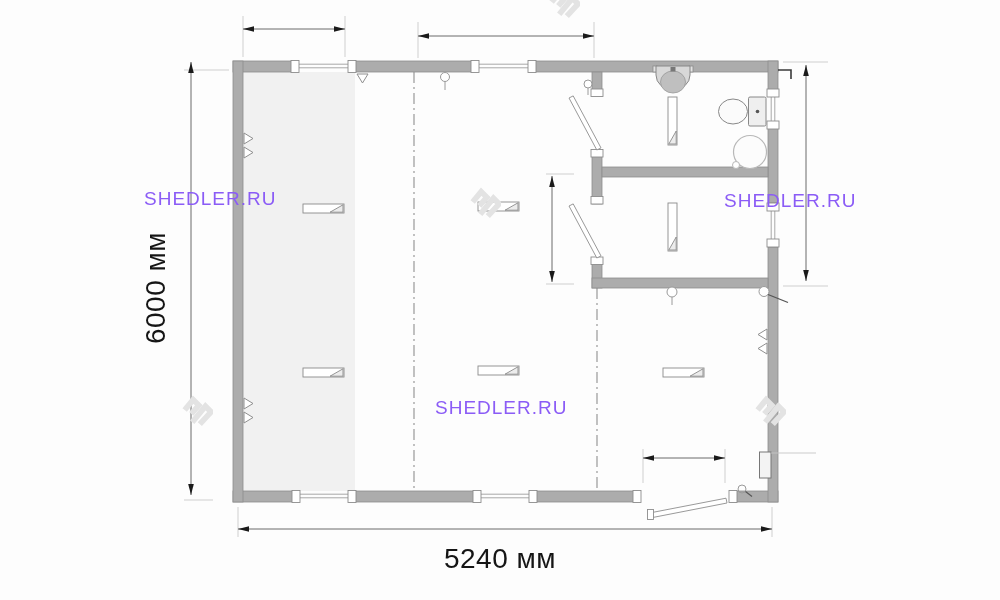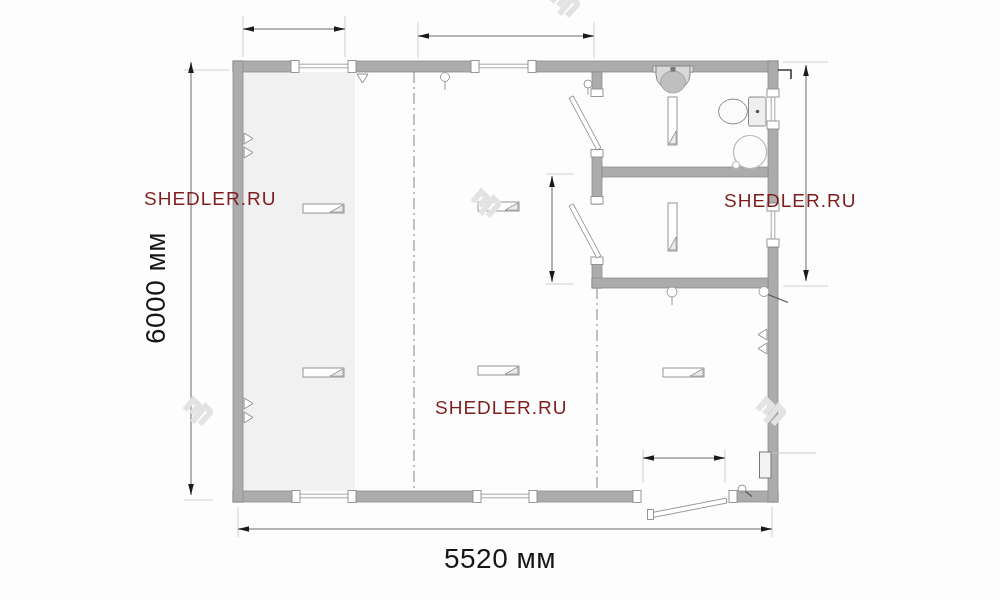--- a/index.html
+++ b/index.html
@@ -7,21 +7,21 @@
     position:relative;width:1000px;height:600px;background:#fdfdfd;
     overflow:hidden;font-family:"Liberation Sans",sans-serif;
   }
   .stage svg{position:absolute;left:0;top:0;}
   .dim-label{
     position:absolute;color:#151515;font-size:28px;letter-spacing:.5px;
     text-align:center;white-space:nowrap;
   }
   .dim-label.vertical{transform:rotate(-90deg);transform-origin:center center;}
   .watermark-text{
-    position:absolute;color:#7f1d1d;font-size:19px;font-weight:500;
+    position:absolute;color:#8b5cf6;font-size:19px;font-weight:500;
     letter-spacing:1px;white-space:nowrap;user-select:none;
   }
   .watermark-logo{position:absolute;}
 </style>
 </head>
 <body>
 
 <div class="stage">
 
 <svg width="1000" height="600" viewBox="0 0 1000 600">
@@ -230,21 +230,21 @@
       <polygon points="552,176 549.2,187 554.8,187"></polygon>
           <polygon points="552,282 549.2,271 554.8,271"></polygon>
       <polygon points="643,458 654,455.2 654,460.8"></polygon>
           <polygon points="725,458 714,455.2 714,460.8"></polygon>
       <polygon points="238,529 249,526.2 249,531.8"></polygon>
           <polygon points="772,529 761,526.2 761,531.8"></polygon>
     </g>
   </g>
 </svg>
 
-  <div class="dim-label" style="left:350px;top:543px;width:300px;">5520 мм</div>
+  <div class="dim-label" style="left:350px;top:543px;width:300px;">5240 мм</div>
 
   <div class="dim-label vertical" style="left:75px;top:273px;width:160px;height:30px;">6000 мм</div>
 
   <div class="watermark-text" style="left:144px;top:188px;">SHEDLER.RU</div>
   <div class="watermark-text" style="left:724px;top:190px;">SHEDLER.RU</div>
   <div class="watermark-text" style="left:435px;top:397px;">SHEDLER.RU</div>
 
   <svg class="watermark-logo" style="left:467px;top:184px;" width="34" height="36" viewBox="0 0 36 36">
     <path d="M6 18 L15 7 L21 13 L13 22" fill="none" stroke="#e3e3e3" stroke-width="6"></path>
     <path d="M14 31 L28 14 L34 20 L22 33" fill="none" stroke="#e3e3e3" stroke-width="6"></path>

